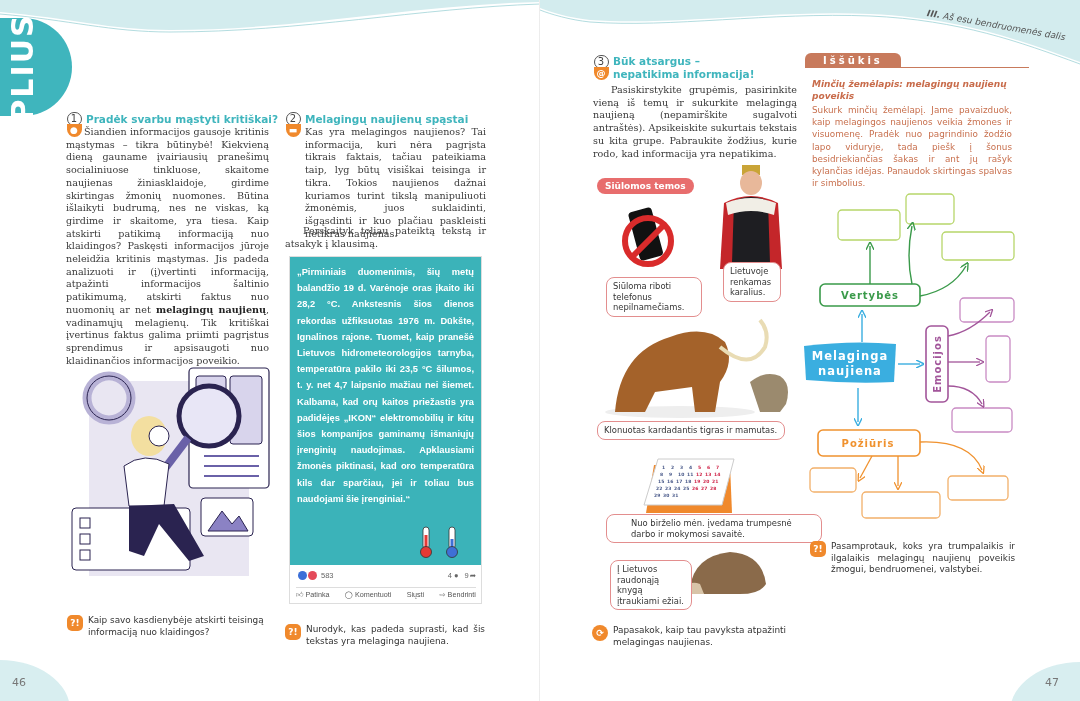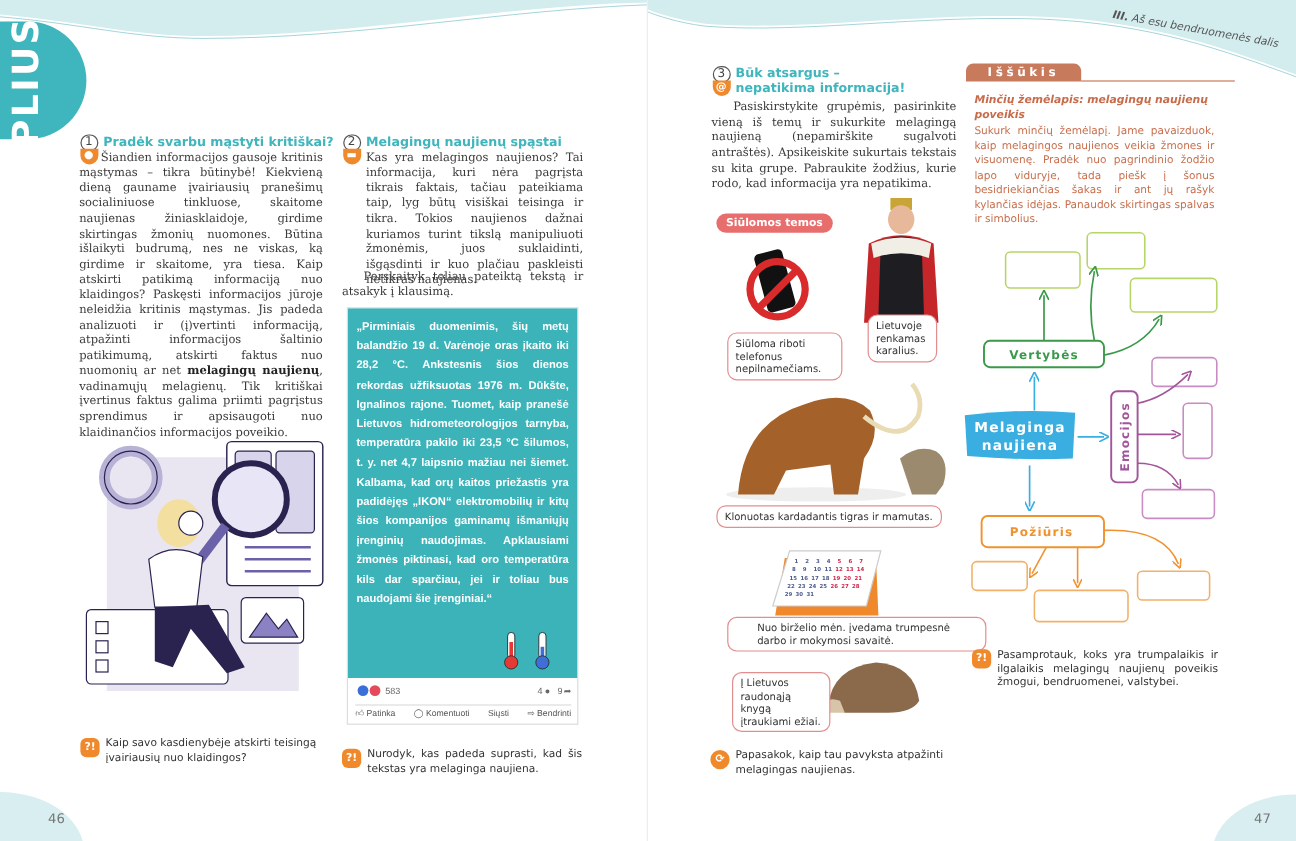--- a/index.html
+++ b/index.html
@@ -164,29 +164,29 @@
         </span>
       <span>
           <span>⇨</span>
           <span>Bendrinti</span>
         </span>
     </div>
   </div>
 
   <div class="q" style="left:67px; top:615px; width:210px;">
     <span class="q-icon">?!</span>
-    <span>Kaip savo kasdienybėje atskirti teisingą įvairiausių nuo klaidingos?</span>
+    <span>Kaip savo kasdienybėje atskirti teisingą informaciją nuo klaidingos?</span>
   </div>
   <div class="q" style="left:285px; top:624px; width:200px;">
     <span class="q-icon">?!</span>
     <span style="text-align:justify">Nurodyk, kas padeda suprasti, kad šis tekstas yra melaginga naujiena.</span>
   </div>
 
   <div class="page-num-bg" style="left:-70px; top:660px;"></div>
-  <div class="page-num" style="left:40px; top:676px;">46</div>
+  <div class="page-num" style="left:12px; top:676px;">46</div>
 </div>
 
 <div class="spine"></div>
 
 <div class="page page-right">
   <svg class="wave" width="540" height="80">
     <path d="M0,0 L540,0 L540,62 C480,40 420,18 330,14 C230,10 130,26 50,20 C30,18 10,12 0,8 Z" fill="#d3ecee"></path>
     <path d="M0,10 C10,14 30,20 50,22 C130,28 230,12 330,16 C420,20 480,42 540,64" fill="none" stroke="#9fd3d7" stroke-width="0.8"></path>
   </svg>
   <div class="running-head"><b>III.</b> <span>Aš esu bendruomenės dalis</span></div>

